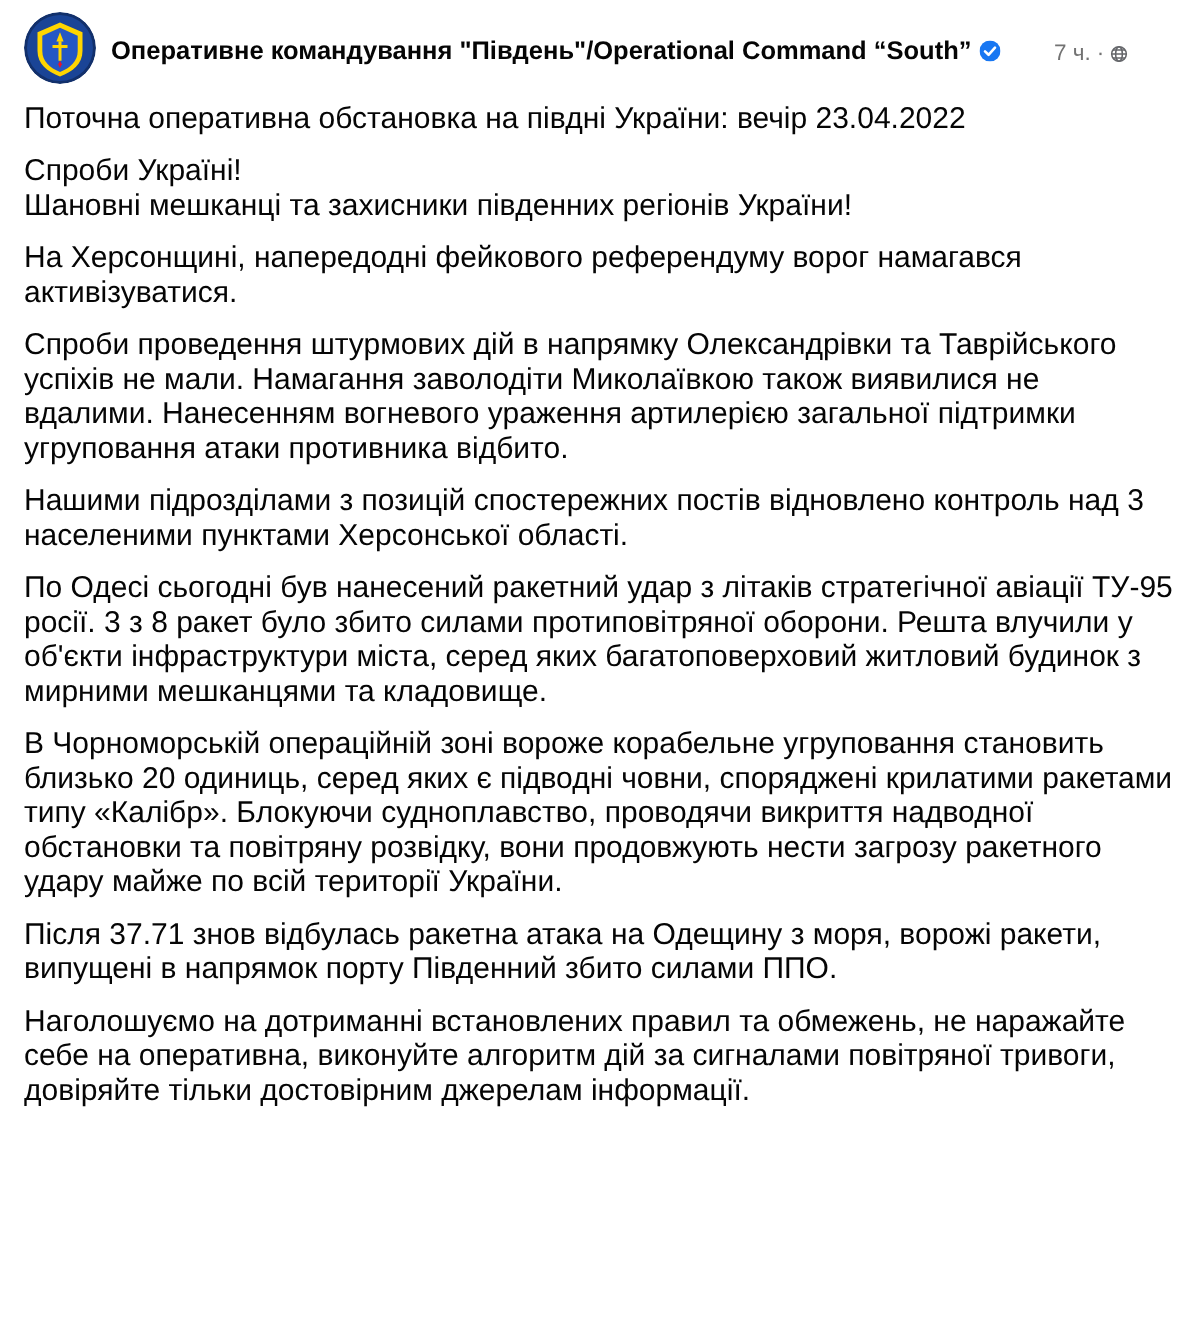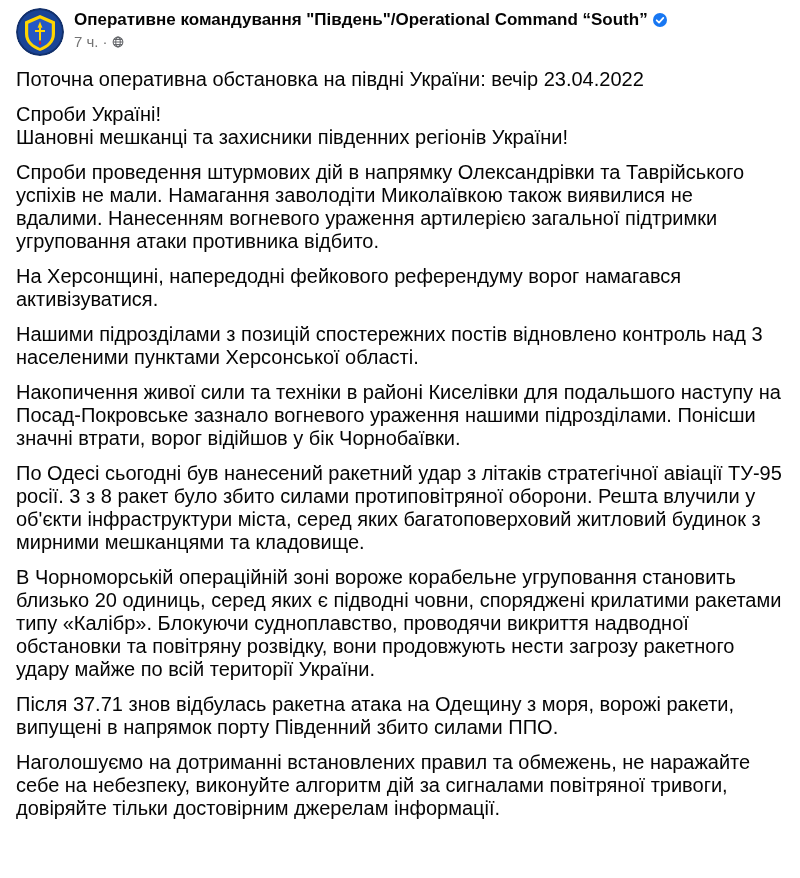--- a/index.html
+++ b/index.html
@@ -28,23 +28,24 @@
     width: 48px;
     height: 48px;
     border-radius: 50%;
     overflow: hidden;
     flex: 0 0 48px;
     cursor: pointer;
   }
   .avatar svg { display: block; width: 48px; height: 48px; }
   .header-text {
     display: flex;
-    flex-direction: column;
+    flex-direction: row;
     min-height: 48px;
     padding-top: 2px;
+    gap: 36px;
   }
   .author-line {
     display: flex;
     align-items: center;
     gap: 5px;
   }
   .author {
     font-size: 17px;
     font-weight: 700;
     color: #050505;
@@ -115,23 +116,22 @@
         </span>
       </div>
     </div>
 
   </div>
 
   <div class="post-body">
     <p>Поточна оперативна обстановка на півдні України: вечір 23.04.2022</p>
     <p>Спроби Україні!
 Шановні мешканці та захисники південних регіонів України!</p>
+    <p>На Херсонщині, напередодні фейкового референдуму ворог намагався активізуватися.</p>
     <p>Спроби проведення штурмових дій в напрямку Олександрівки та Таврійського успіхів не мали. Намагання заволодіти Миколаївкою також виявилися не вдалими. Нанесенням вогневого ураження артилерією загальної підтримки угруповання атаки противника відбито.</p>
-    <p>На Херсонщині, напередодні фейкового референдуму ворог намагався активізуватися.</p>
     <p>Нашими підрозділами з позицій спостережних постів відновлено контроль над 3 населеними пунктами Херсонської області.</p>
-    <p>Накопичення живої сили та техніки в районі Киселівки для подальшого наступу на Посад-Покровське зазнало вогневого ураження нашими підрозділами. Понісши значні втрати, ворог відійшов у бік Чорнобаївки.</p>
     <p>По Одесі сьогодні був нанесений ракетний удар з літаків стратегічної авіації ТУ-95 росії. 3 з 8 ракет було збито силами протиповітряної оборони. Решта влучили у об'єкти інфраструктури міста, серед яких багатоповерховий житловий будинок з мирними мешканцями та кладовище.</p>
     <p>В Чорноморській операційній зоні вороже корабельне угруповання становить близько 20 одиниць, серед яких є підводні човни, споряджені крилатими ракетами типу «Калібр». Блокуючи судноплавство, проводячи викриття надводної обстановки та повітряну розвідку, вони продовжують нести загрозу ракетного удару майже по всій території України.</p>
     <p>Після 37.71 знов відбулась ракетна атака на Одещину з моря, ворожі ракети, випущені в напрямок порту Південний збито силами ППО.</p>
-    <p>Наголошуємо на дотриманні встановлених правил та обмежень, не наражайте себе на небезпеку, виконуйте алгоритм дій за сигналами повітряної тривоги, довіряйте тільки достовірним джерелам інформації.</p>
+    <p>Наголошуємо на дотриманні встановлених правил та обмежень, не наражайте себе на оперативна, виконуйте алгоритм дій за сигналами повітряної тривоги, довіряйте тільки достовірним джерелам інформації.</p>
   </div>
 
 </div>
 
 </body></html>

